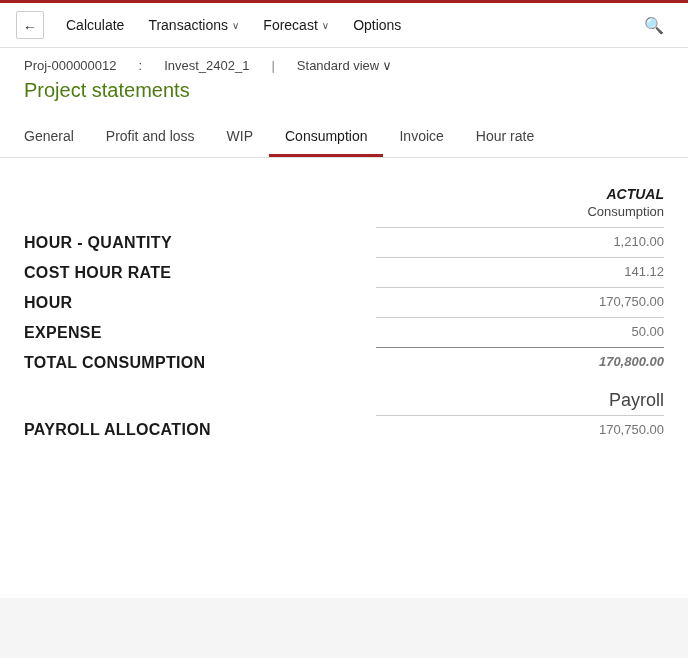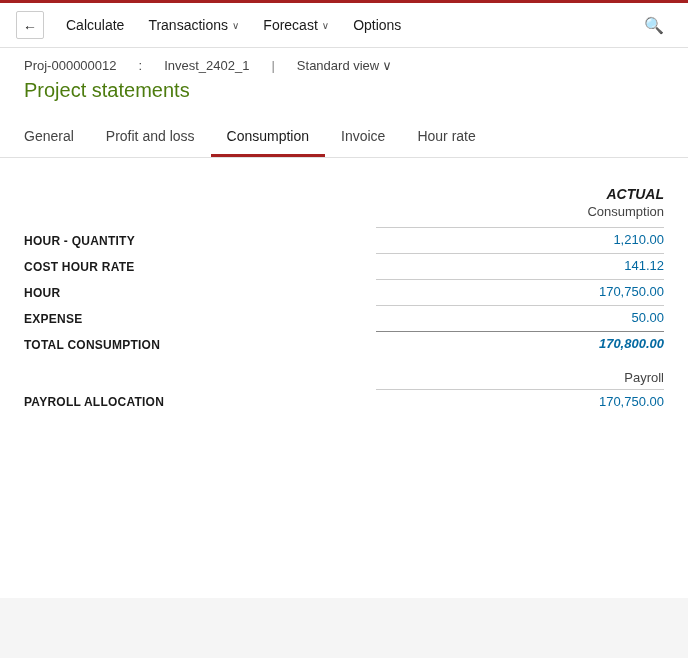--- a/index.html
+++ b/index.html
@@ -139,40 +139,40 @@
       padding: 0 0 8px 0;
     }
     .section-subheader .right { text-align: right; }
 
     .data-row td {
       padding: 6px 0;
       font-size: 13px;
     }
     .data-row .row-label {
       font-weight: 700;
-      font-size: 12px;
+      font-size: 16px;
       color: #1a1a1a;
       letter-spacing: 0.02em;
     }
     .data-row .row-value {
       text-align: right;
       font-size: 13px;
-      color: #0369a1;
+      color: #737373;
       border-top: 1px solid #ccc;
       padding-top: 4px;
     }
     .data-row.total-row .row-value {
       border-top: 1px solid #888;
       font-weight: 600;
       font-style: italic;
     }
 
     .payroll-section-header td {
       padding-top: 12px;
-      font-size: 13px;
+      font-size: 18px;
       color: #444;
       padding-bottom: 4px;
     }
     .payroll-section-header .right { text-align: right; }
   </style>
 </head>
 <body>
 
 <div class="top-bar">
   <div class="back-btn">
@@ -214,20 +214,23 @@
   <h1>Project statements</h1>
 </div>
 
 <div class="tabs-bar">
   <div class="tab">
     <span>General</span>
   </div>
   <div class="tab">
     <span>Profit and loss</span>
   </div>
+  <div class="tab">
+    <span>WIP</span>
+  </div>
   <div class="tab active">
     <span>Consumption</span>
   </div>
   <div class="tab">
     <span>Invoice</span>
   </div>
   <div class="tab">
     <span>Hour rate</span>
   </div>
 </div>

